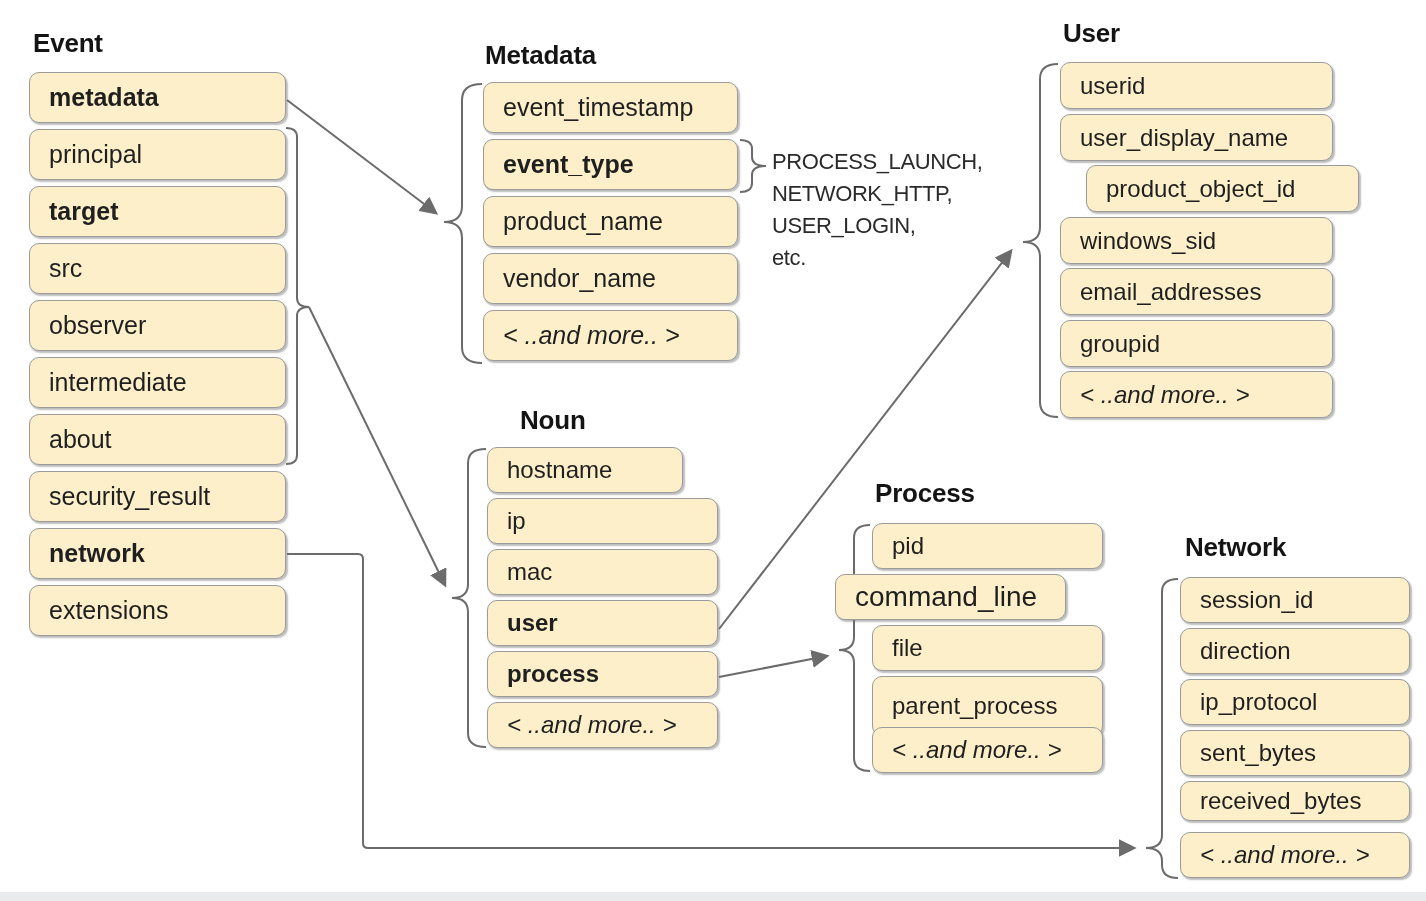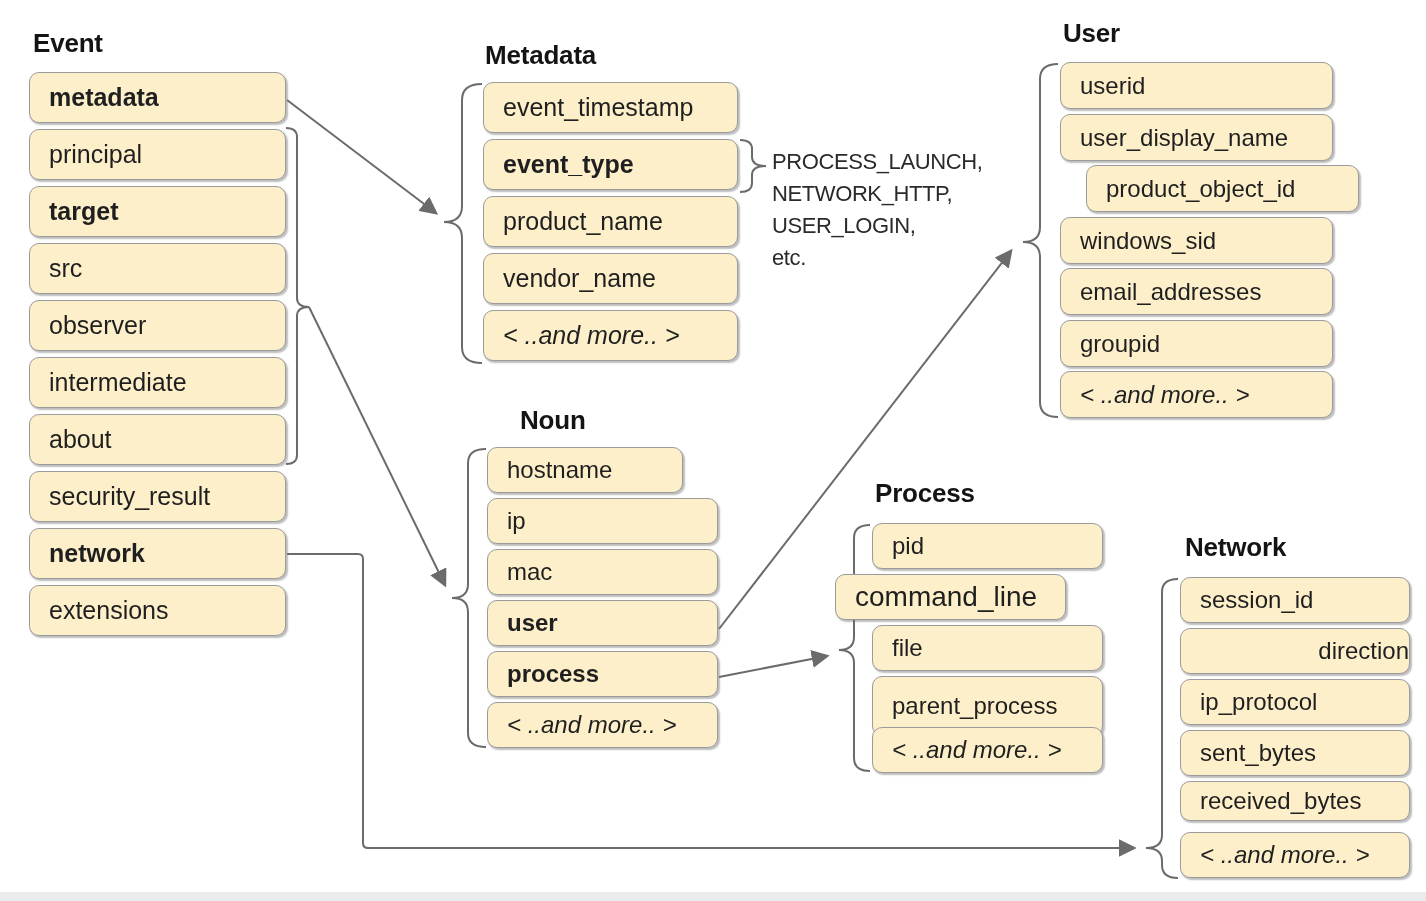--- a/index.html
+++ b/index.html
@@ -174,21 +174,21 @@
     <div class="field-box" style="left: 872px; top: 676px; width: 231px; height: 60px; font-size: 24px;">
       <span>parent_process</span>
     </div>
     <div class="field-box italic" style="left: 872px; top: 727px; width: 231px; height: 46px; font-size: 24px;">
       <span>&lt; ..and more.. &gt;</span>
     </div>
     <div class="group-title" style="left: 1185px; top: 532px;">Network</div>
     <div class="field-box" style="left: 1180px; top: 577px; width: 230px; height: 46px; font-size: 24px;">
       <span>session_id</span>
     </div>
-    <div class="field-box" style="left: 1180px; top: 628px; width: 230px; height: 46px; font-size: 24px; justify-content: flex-end;">
+    <div class="field-box" style="left: 1180px; top: 628px; width: 230px; height: 46px; font-size: 24px;">
       <span>direction</span>
     </div>
     <div class="field-box" style="left: 1180px; top: 679px; width: 230px; height: 46px; font-size: 24px;">
       <span>ip_protocol</span>
     </div>
     <div class="field-box" style="left: 1180px; top: 730px; width: 230px; height: 46px; font-size: 24px;">
       <span>sent_bytes</span>
     </div>
     <div class="field-box" style="left: 1180px; top: 781px; width: 230px; height: 40px; font-size: 24px;">
       <span>received_bytes</span>

